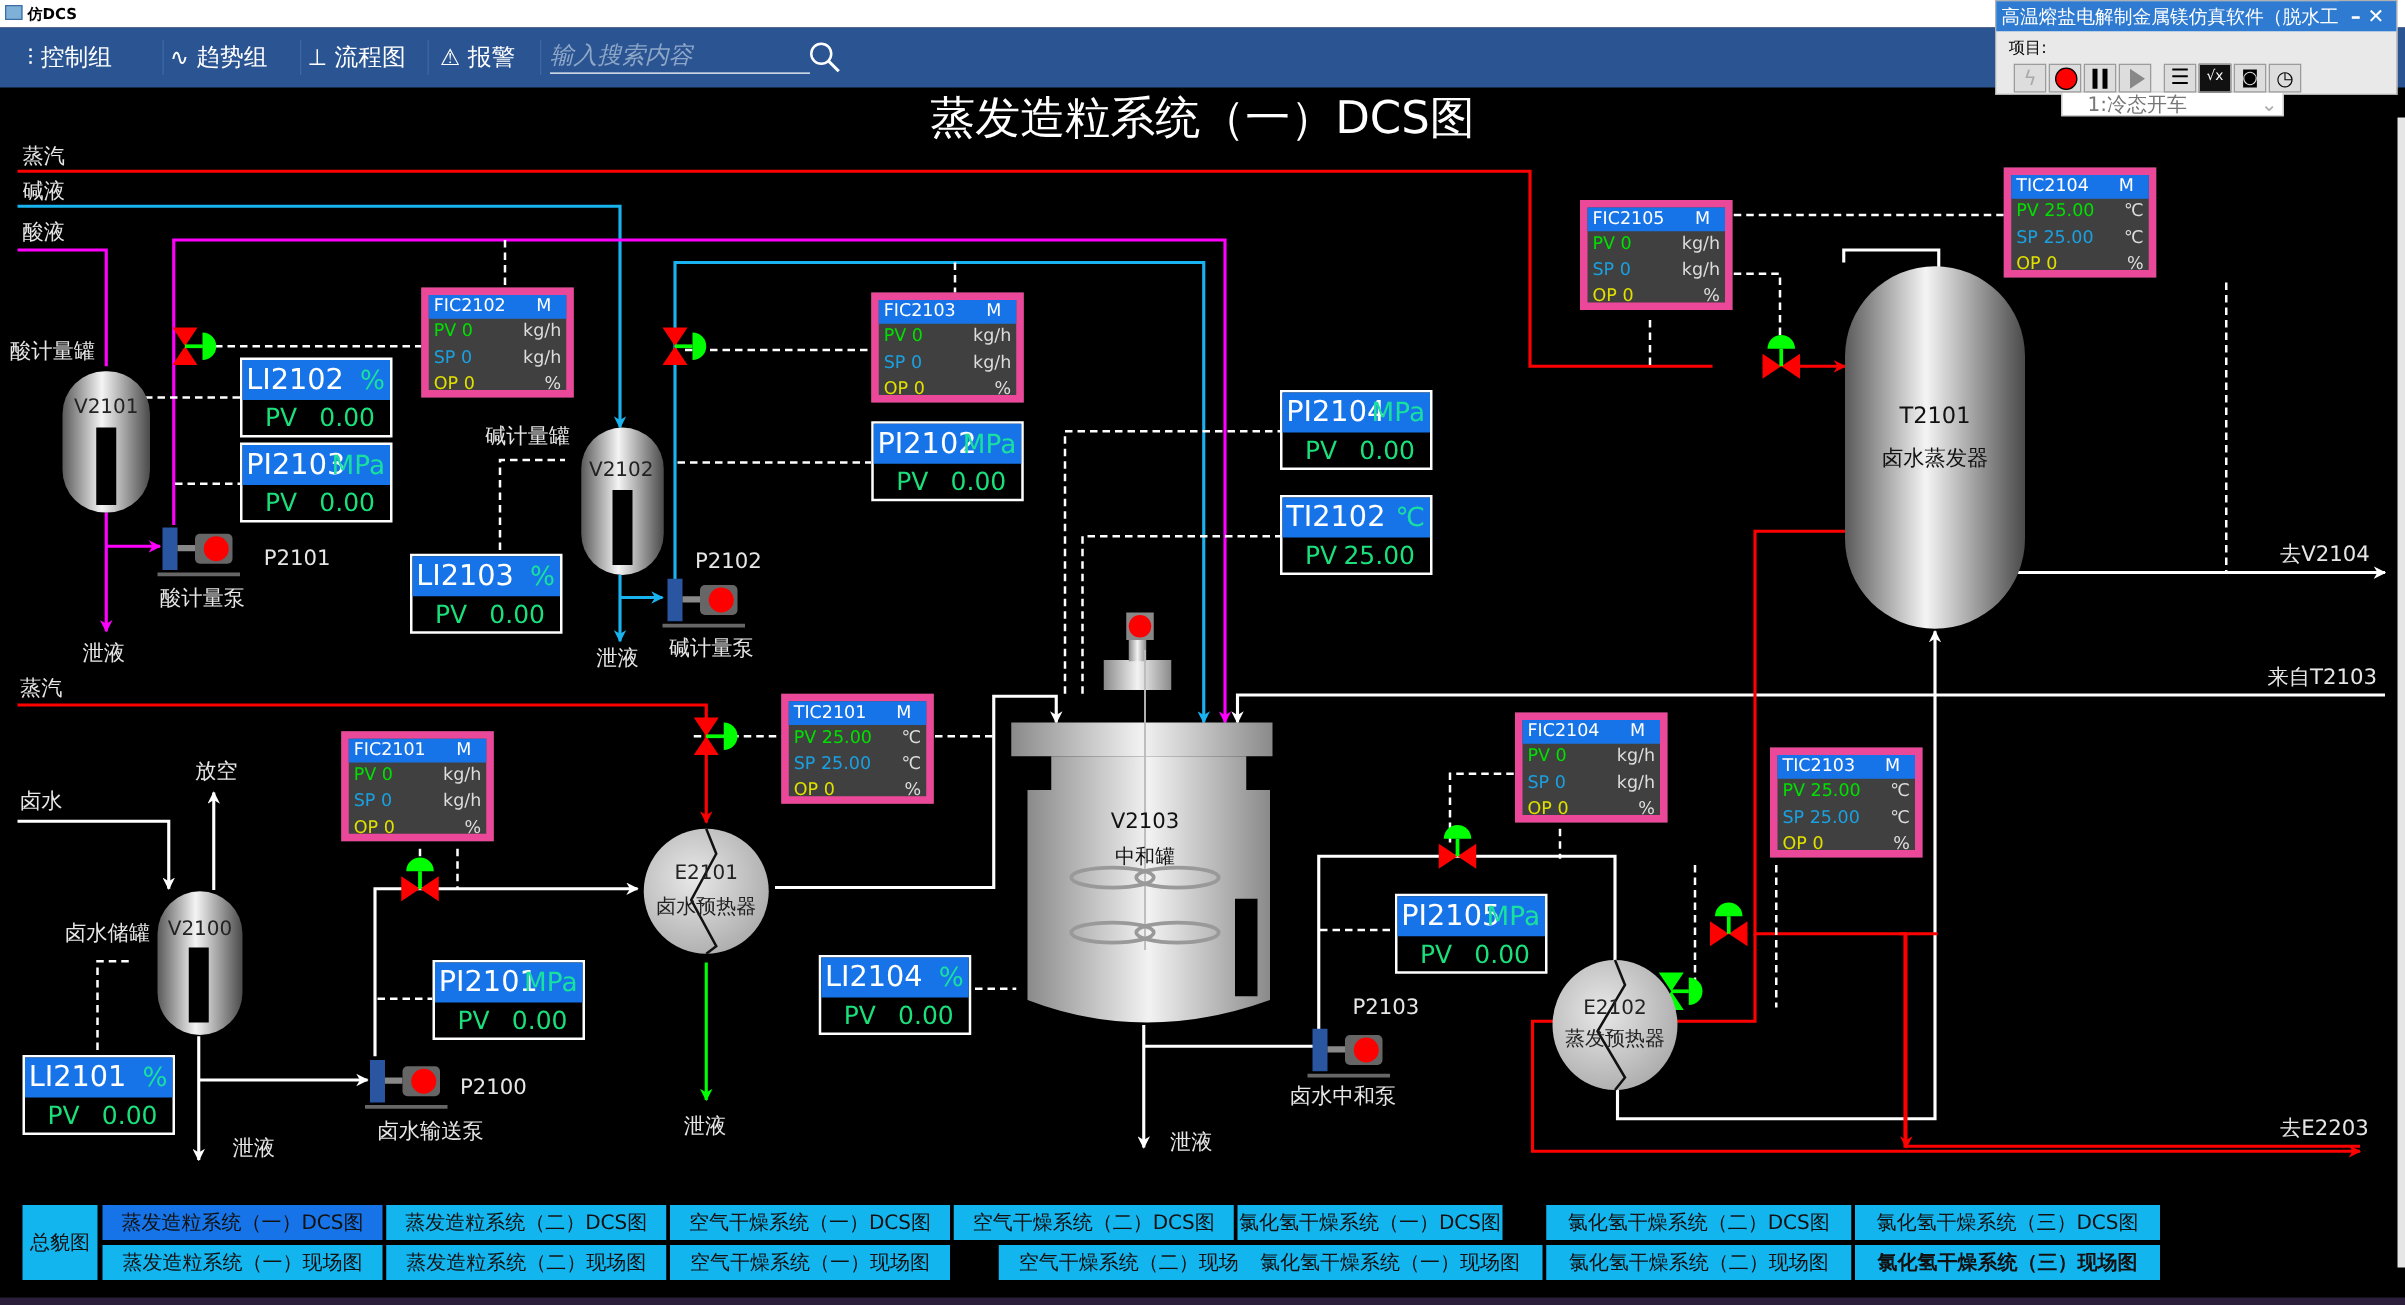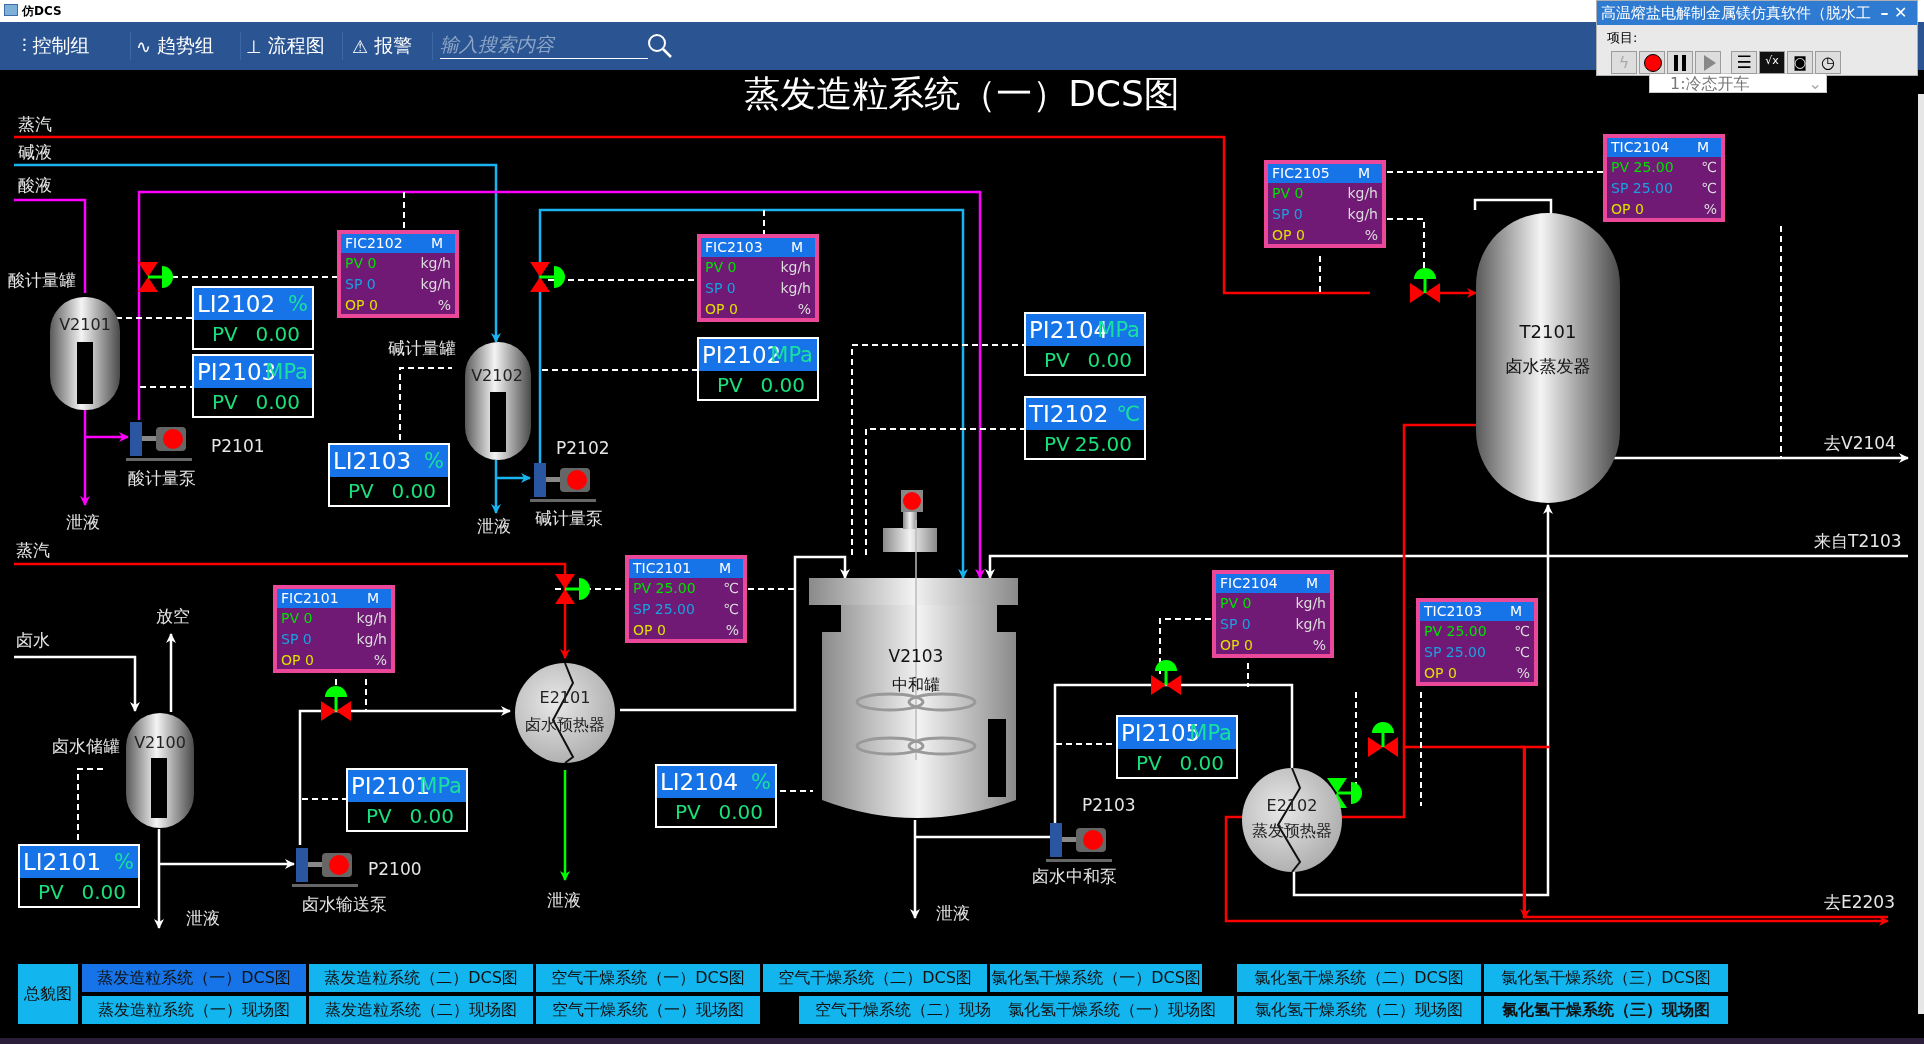--- a/index.html
+++ b/index.html
@@ -329,21 +329,21 @@
     <text x="936" y="919">泄液</text>
     <text x="1082" y="811">P2103</text>
     <text x="1032" y="882">卤水中和泵</text>
     <text x="1824" y="449">去V2104</text>
     <text x="1814" y="547">来自T2103</text>
     <text x="1824" y="908">去E2203</text>
   </g>
 </svg>
 
 <style>
-  .ctl{position:absolute;width:122px;height:88px;border:4px solid #ec4899;background:#701a75;box-sizing:border-box;font-size:14px;cursor:pointer;}
+  .ctl{position:absolute;width:122px;height:88px;border:6px solid #ec4899;background:#404040;box-sizing:border-box;font-size:14px;cursor:pointer;}
   .ctl .h{height:19px;background:#1674e8;color:#fff;position:relative;line-height:19px;padding-left:4px;}
   .ctl .h .m{position:absolute;right:12px;top:0;}
   .ctl .r{height:21px;line-height:21px;position:relative;padding-left:4px;}
   .ctl .r .u{position:absolute;right:4px;top:0;color:#ddd;}
   .ctl .pv{color:#00e000;} .ctl .sp{color:#1aa0e0;} .ctl .op{color:#e0e000;}
   .ind{position:absolute;width:122px;height:64px;border:2px solid #fff;background:#000;box-sizing:border-box;cursor:pointer;}
   .ind .h{height:32px;background:#1674e8;color:#fff;font-size:23px;line-height:32px;padding-left:3px;position:relative;}
   .ind .h .u{position:absolute;right:4px;top:0;color:#18e0a0;font-size:21px;}
   .ind .b{height:28px;line-height:28px;color:#1adf7a;font-size:20px;position:relative;}
   .ind .b .l{position:absolute;left:18px;}

